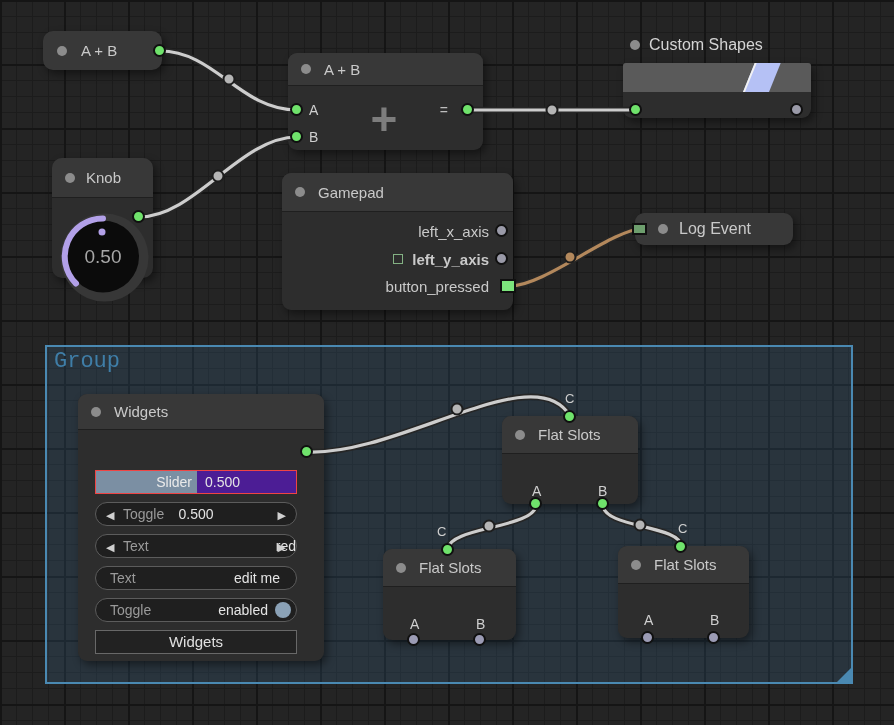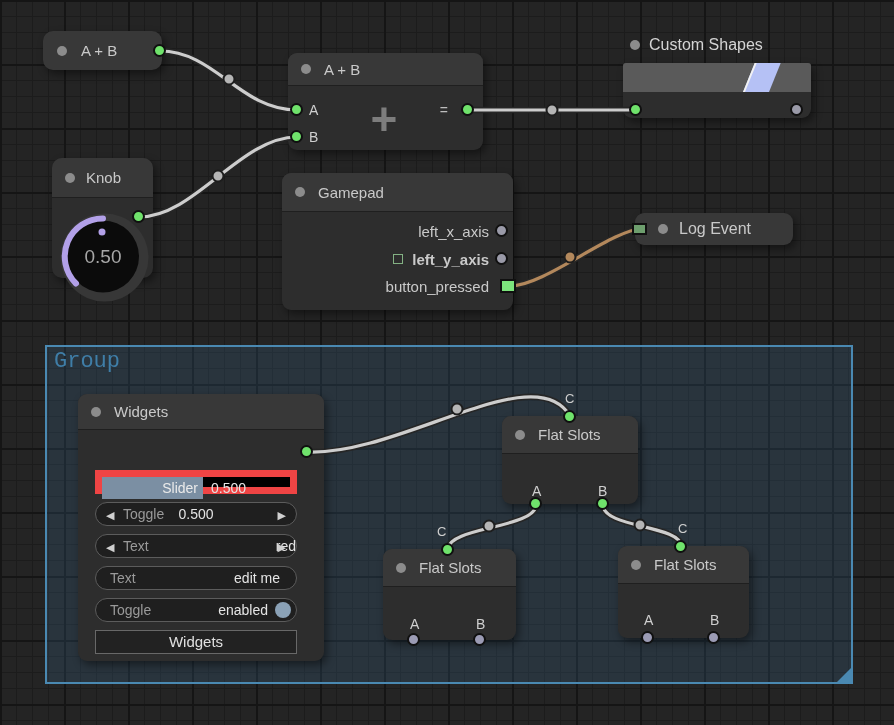--- a/index.html
+++ b/index.html
@@ -161,21 +161,21 @@
     <span>Log Event</span>
   </div>
 
   <div class="node" style="left:78px;top:394px;width:246px;height:267px;">
     <div class="ntitle" style="height:36px;line-height:36px;">
       <span class="tdot"></span>
       <span>Widgets</span>
     </div>
     <span class="slot sg" style="left:222px;top:51px;"></span>
 
-    <div class="row" style="top:76px;background:#000000;border:7px solid #ef4444;">
+    <div class="row" style="top:76px;background:#4c1d95;border:1px solid #ef4444;">
       <div style="position:absolute;left:0;top:0;width:101px;height:22px;background:#7b8fa3;text-align:right;padding-right:5px;color:#eaeaea;">
         <span>Slider</span>
       </div>
       <span class="wvalue" style="position:absolute;left:109px;">0.500</span>
     </div>
 
     <div class="row pill" style="top:108px;">
       <span class="arrow" style="left:10px;">◀</span>
       <span class="wlabel">Toggle</span>
       <span class="wvalue" style="position:absolute;left:0;width:100%;text-align:center;">0.500</span>

